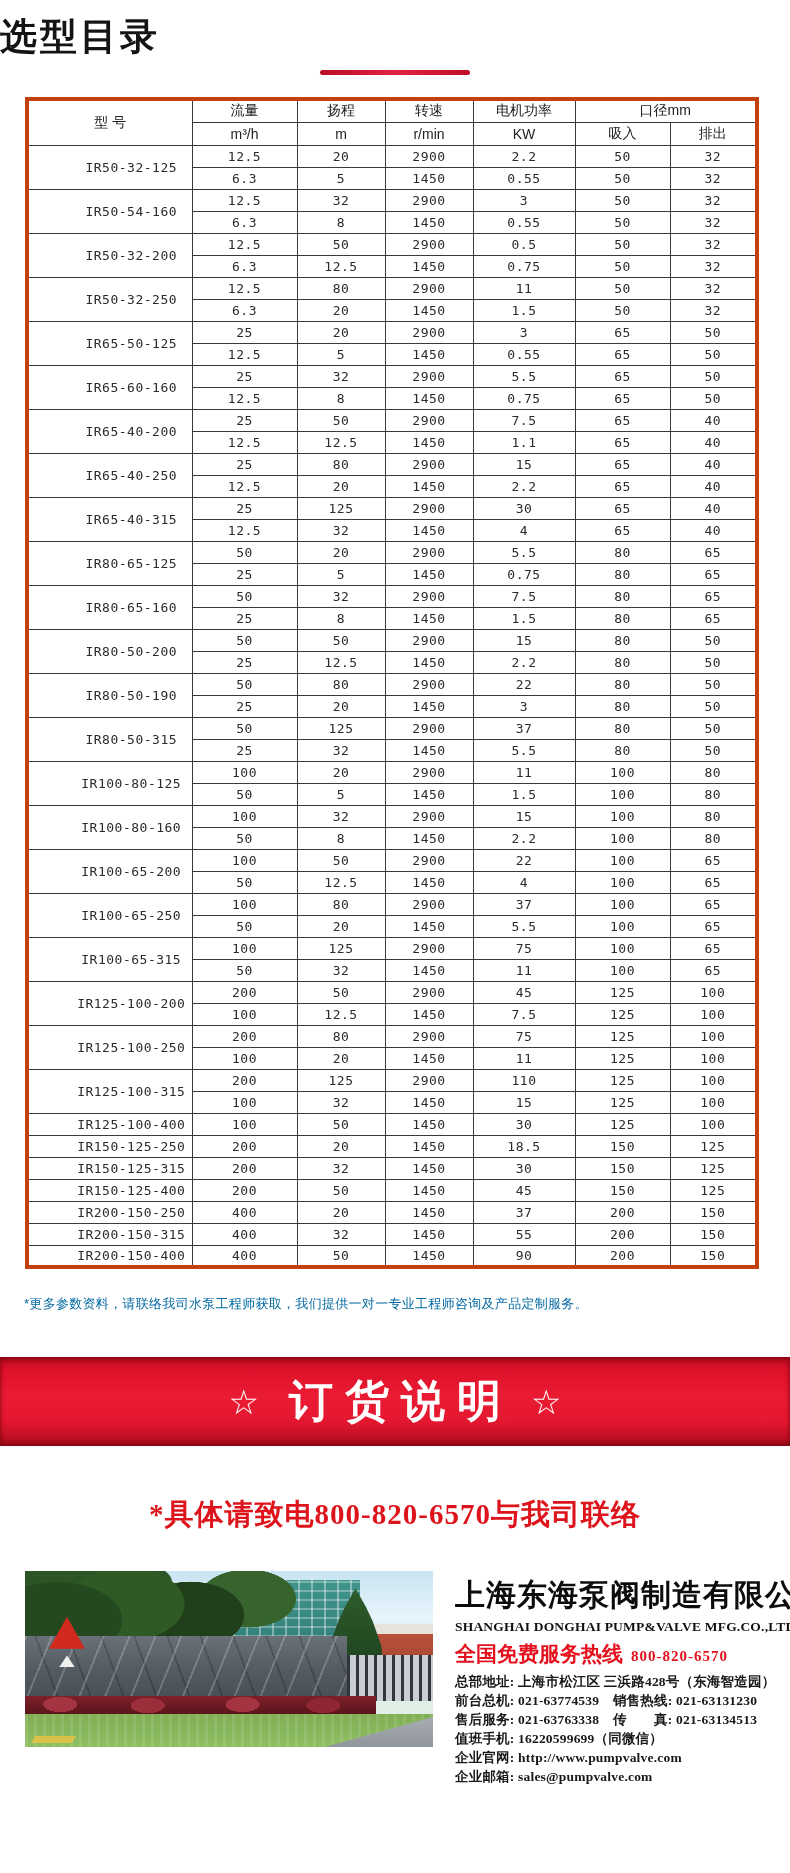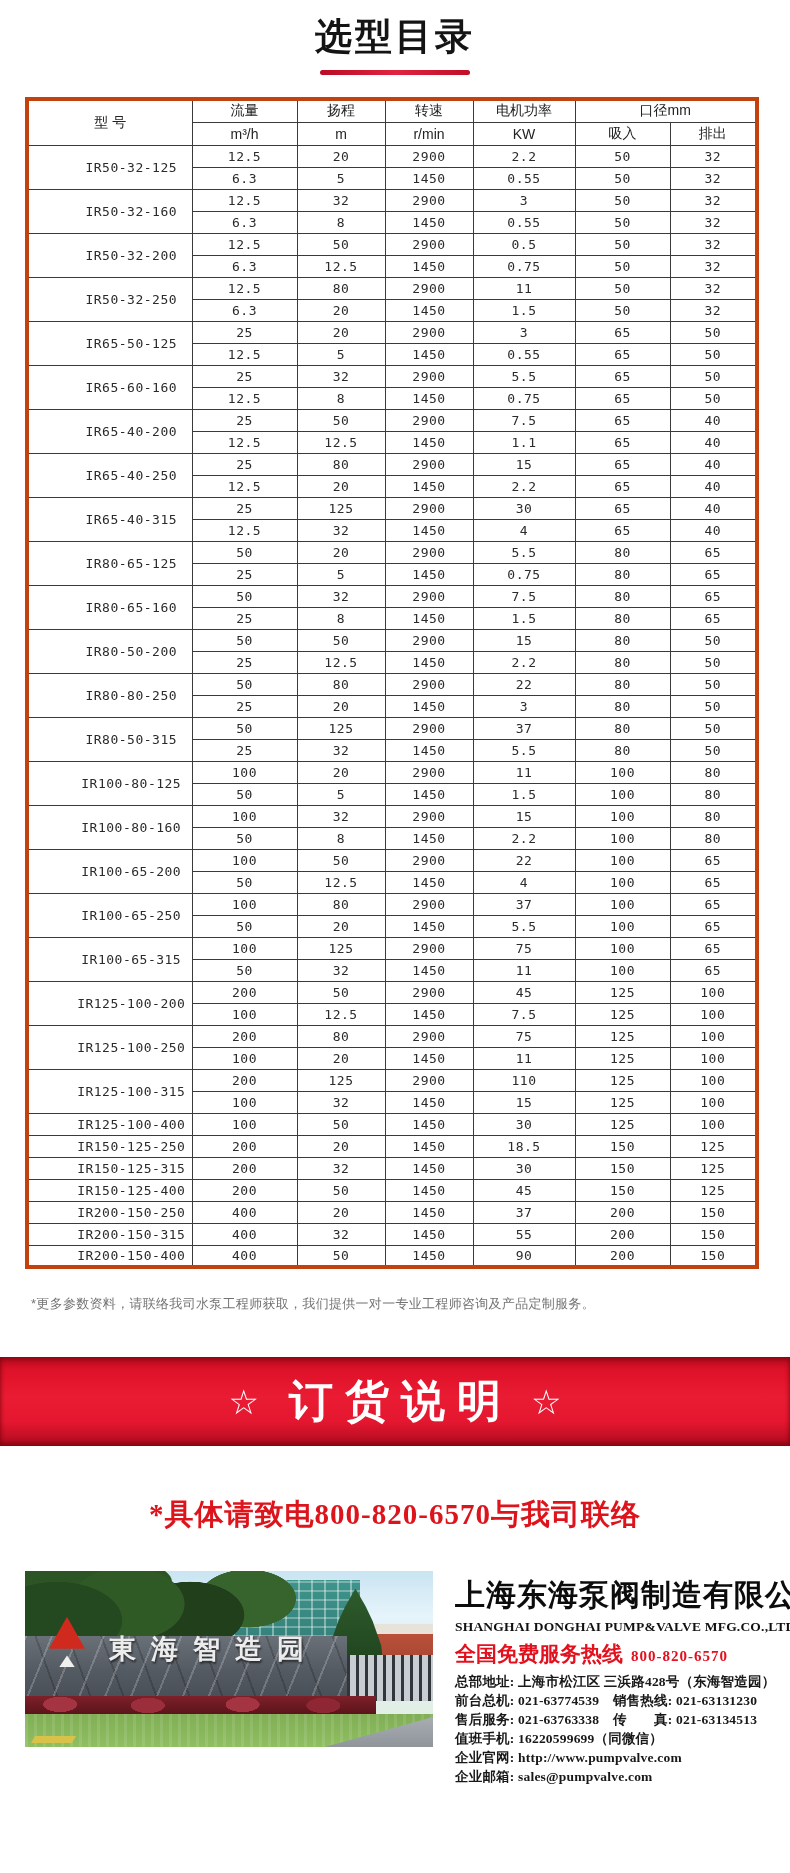--- a/index.html
+++ b/index.html
@@ -4,21 +4,21 @@
 <style>
   * { margin:0; padding:0; box-sizing:border-box; }
   body {
     width:790px; min-height:1873px; margin:0 auto; background:#ffffff;
     font-family:"Liberation Sans", sans-serif; color:#1a1a1a;
   }
   .page { position:relative; width:790px; min-height:1873px; background:#fff; overflow:hidden; }
 
   
   .page-title {
-    padding-top:12px; text-align:center; font-size:37px; font-weight:900;
+    padding-top:12px; text-align:left; font-size:37px; font-weight:900;
     letter-spacing:3px; color:#141414;
   }
   .title-underline {
     width:150px; height:5px; margin:8px auto 0; border-radius:3px;
     background:linear-gradient(90deg,#b90d24,#e02340,#c00f27);
   }
 
   
   table.sel {
     margin:22px 0 0 25px; width:730px; border-collapse:collapse;
@@ -33,21 +33,21 @@
   table.sel th { font-size:14px; color:#222; font-family:"Liberation Sans", sans-serif; }
   table.sel td {
     font-size:13px; color:#2b2b2b; font-family:"DejaVu Sans Mono", monospace;
     letter-spacing:0.5px;
   }
   table.sel td.model-cell { font-size:13px; letter-spacing:0.5px;padding-left:42px; }
   table.sel tbody tr.group-start td { border-top:1px solid #111; }
 
   
   .footnote {
-    margin:26px 0 0 31px; font-size:13px; color:#737373; letter-spacing:0.3px;
+    margin:26px 0 0 24px; font-size:13px; color:#0369a1; letter-spacing:0.3px;
   }
 
   
   .order-banner {
     margin-top:44px; width:790px; height:89px;
     background:linear-gradient(180deg,#b30c20 0%, #dd1129 14%, #ea1c33 45%, #e51730 72%, #ad0b1e 100%);
     display:flex; align-items:center; justify-content:center;
     box-shadow:inset 0 3px 4px rgba(120,0,10,0.55), inset 0 -3px 5px rgba(90,0,8,0.5);
   }
   .order-banner .star {
@@ -213,21 +213,21 @@
         </tr>
         <tr>
           <td>6.3</td>
           <td>5</td>
           <td>1450</td>
           <td>0.55</td>
           <td>50</td>
           <td>32</td>
         </tr>
         <tr class="group-start">
-          <td rowspan="2" class="model-cell">IR50-32-160</td>
+          <td rowspan="2" class="model-cell">IR50-54-160</td>
           <td>12.5</td>
           <td>32</td>
           <td>2900</td>
           <td>3</td>
           <td>50</td>
           <td>32</td>
         </tr>
         <tr>
           <td>6.3</td>
           <td>8</td>
@@ -400,21 +400,21 @@
         </tr>
         <tr>
           <td>25</td>
           <td>12.5</td>
           <td>1450</td>
           <td>2.2</td>
           <td>80</td>
           <td>50</td>
         </tr>
         <tr class="group-start">
-          <td rowspan="2" class="model-cell">IR80-80-250</td>
+          <td rowspan="2" class="model-cell">IR80-50-190</td>
           <td>50</td>
           <td>80</td>
           <td>2900</td>
           <td>22</td>
           <td>80</td>
           <td>50</td>
         </tr>
         <tr>
           <td>25</td>
           <td>20</td>
@@ -657,21 +657,20 @@
   <div class="bottom">
 
     <div class="company-photo">
       <div class="ph-glass-building"></div>
       <div class="ph-right-building"></div>
       <div class="ph-foliage"></div>
       <div class="ph-conifer"></div>
       <div class="ph-wall"></div>
       <div class="ph-logo-outer"></div>
       <div class="ph-logo-inner"></div>
-      <div class="ph-sign-text">東海智造园</div>
       <div class="ph-gate"></div>
       <div class="ph-hedge"></div>
       <div class="ph-lawn"></div>
       <div class="ph-road"></div>
       <div class="ph-yellow-mark"></div>
     </div>
 
     <div class="company-info">
       <div class="company-name">上海东海泵阀制造有限公司</div>
       <div class="company-name-en">SHANGHAI DONGHAI PUMP&amp;VALVE MFG.CO.,LTD.</div>

